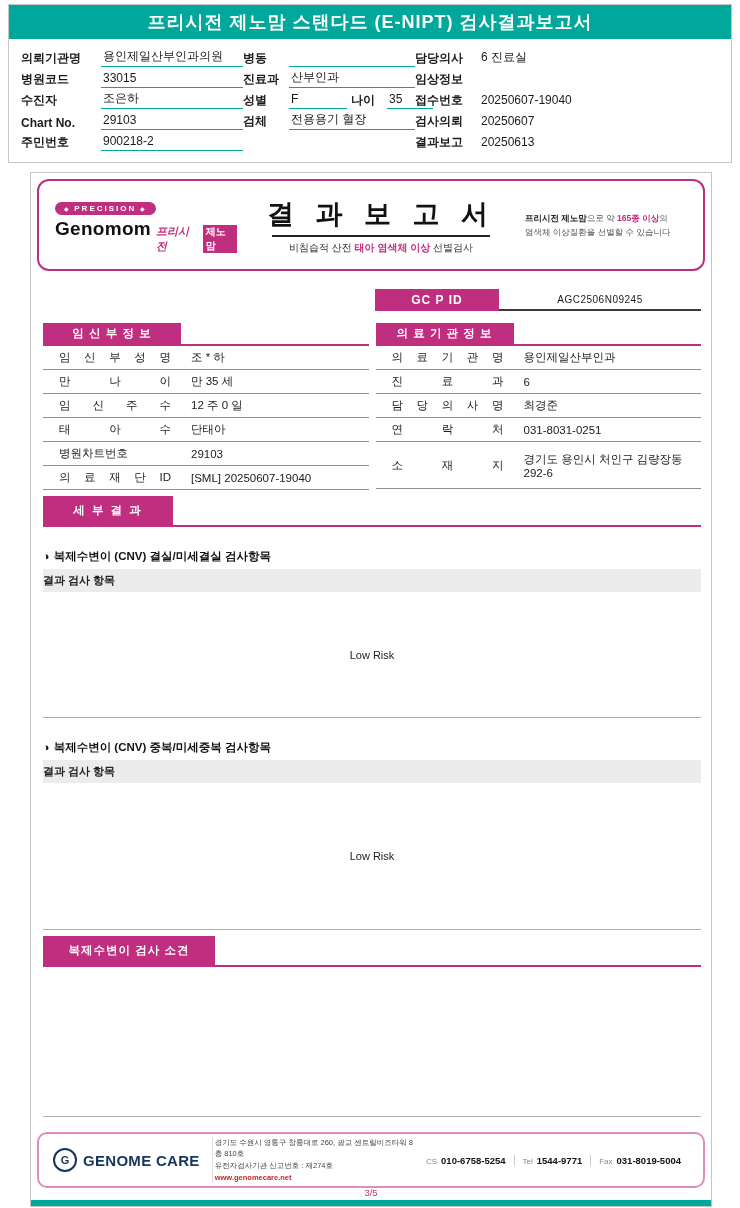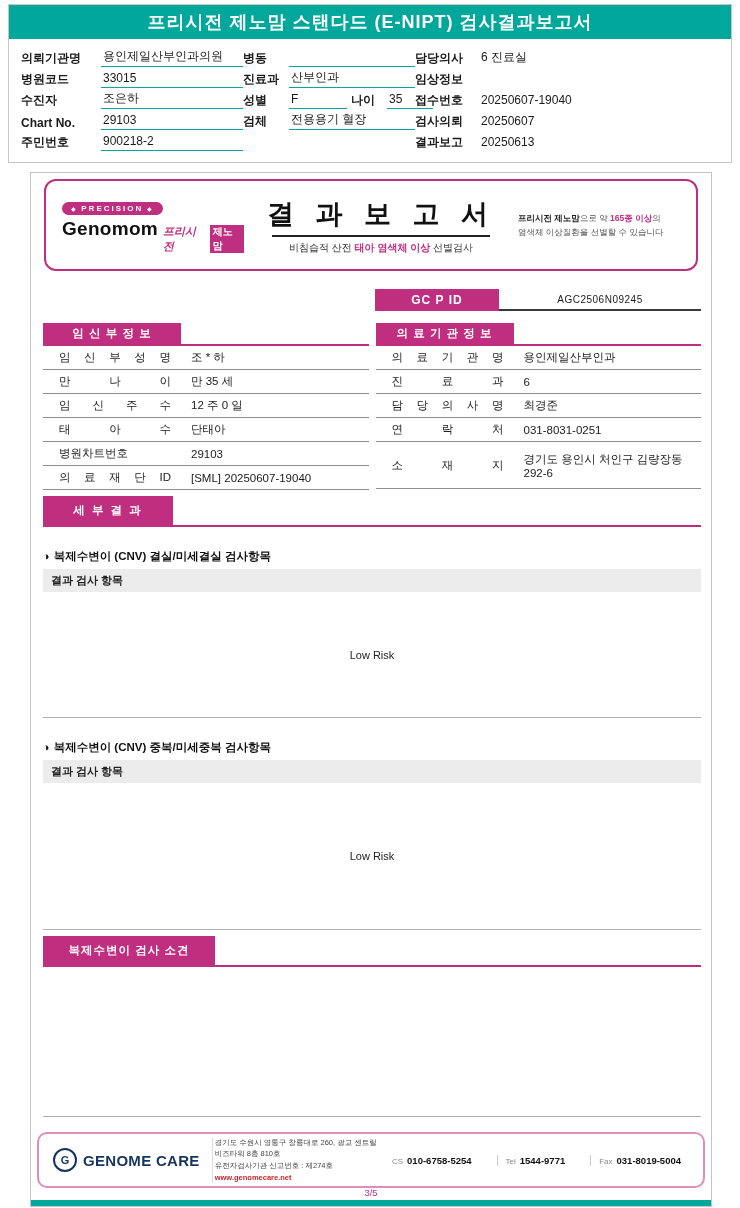--- a/index.html
+++ b/index.html
@@ -23,21 +23,21 @@
   .mid .flabel{width:46px;}
   .right .flabel{width:64px;}
   .fvalue{flex:1;padding:0 4px 1px 2px;min-height:15px;}
   .u{border-bottom:1px solid #00A79B;}
   .fvalue.sex{flex:0 0 52px;}
   .flabel.age{width:36px;padding-left:4px;}
   .fvalue.age{flex:0 0 40px;}
   .mid .fvalue{}
   
   .main{position:absolute;left:30px;top:172px;width:680px;height:1033px;border:1px solid #c4c4c4;background:#fff;}
-  .result-box{margin:6px 13px 0;height:88px;border:2px solid #C02E7F;border-radius:12px;
+  .result-box{margin:6px 6px 0;height:88px;border:2px solid #C02E7F;border-radius:12px;
     display:flex;align-items:center;padding:0 16px;}
   .logo{width:182px;}
   .logo-pill{display:inline-block;background:#C02E7F;color:#fff;font-size:8px;font-weight:bold;
     letter-spacing:2px;padding:2px 9px;border-radius:9px;}
   .logo-pill::before{content:"◆ ";font-size:6px;}
   .logo-pill::after{content:" ◆";font-size:6px;}
   .logo-line2{margin-top:3px;display:flex;align-items:baseline;gap:5px;}
   .logo-brand{font-size:19px;font-weight:bold;color:#111;letter-spacing:0.3px;}
   .logo-kr1{color:#C02E7F;font-size:11px;font-weight:bold;font-style:italic;}
   .logo-kr2{background:#C02E7F;color:#fff;font-size:10px;font-weight:bold;padding:0 3px;}
@@ -63,36 +63,36 @@
   .trow{display:flex;align-items:center;min-height:23px;border-bottom:1px solid #8f8f8f;font-size:11.5px;}
   .trow .tl{width:112px;padding:0 14px 0 16px;text-align:justify;text-align-last:justify;color:#222;flex-shrink:0;}
   .trow .tv{flex:1;padding-left:6px;}
   .trow.tall{min-height:46px;}
   .sec-badge-row{margin-top:6px;border-bottom:2px solid #C02E7F;}
   .sec-badge{display:inline-block;background:#C02E7F;color:#fff;font-size:11.5px;font-weight:bold;
     padding:7px 0;width:130px;text-align:center;letter-spacing:2px;}
   .sec-badge.wide{width:172px;letter-spacing:1px;}
   .cnv-head{margin-top:22px;font-size:11.5px;font-weight:bold;color:#111;}
   .cnv-head .bullet{margin-right:4px;font-size:11px;}
-  .gray-bar{margin-top:5px;background:#ececec;font-size:11px;font-weight:bold;padding:4px 8px;color:#222;}
+  .gray-bar{margin-top:5px;background:#ececec;font-size:11px;font-weight:bold;padding:4px 0;color:#222;}
   .result-area{display:flex;align-items:center;justify-content:center;font-size:11px;color:#222;
     border-bottom:1px solid #b0b0b0;}
   .result-area.h1{height:125px;}
   .result-area.h2{height:146px;}
   .spacer{height:149px;border-bottom:1px solid #b0b0b0;}
   
   .footer-box{position:absolute;left:6px;right:6px;bottom:18px;height:52px;border:2px solid #DD8FBC;
     border-radius:10px;display:flex;align-items:center;padding:0 14px;background:#fff;}
   .fb-logo{display:flex;align-items:center;gap:6px;padding-right:12px;}
   .fb-circle{width:20px;height:20px;border:2.5px solid #15345f;border-radius:50%;color:#15345f;
     font-weight:bold;font-size:11px;display:flex;align-items:center;justify-content:center;flex-shrink:0;}
   .fb-brand{font-size:15px;font-weight:bold;color:#15345f;letter-spacing:0.3px;white-space:nowrap;}
   .fb-addr{font-size:7.5px;color:#444;line-height:1.55;padding-left:2px;border-left:1px solid #ddd;flex:1;}
   .fb-web{color:#C9252B;font-weight:bold;}
-  .fb-contacts{display:flex;align-items:flex-end;font-size:9px;white-space:nowrap;gap:17px;}
+  .fb-contacts{display:flex;align-items:flex-end;font-size:9px;white-space:nowrap;}
   .fb-contact{padding:0 8px;border-left:1px solid #ccc;display:flex;align-items:baseline;gap:4px;}
   .fb-contact:first-child{border-left:none;}
   .fb-clabel{color:#888;font-size:8px;}
   .fb-cvalue{font-weight:bold;color:#111;font-size:9.5px;}
   .page-num{position:absolute;bottom:8px;left:0;width:100%;text-align:center;font-size:9.5px;color:#C02E7F;}
   .teal-strip{position:absolute;bottom:0;left:0;width:100%;height:6px;background:#00A79B;}
 </style>
 </head>
 <body>
 

